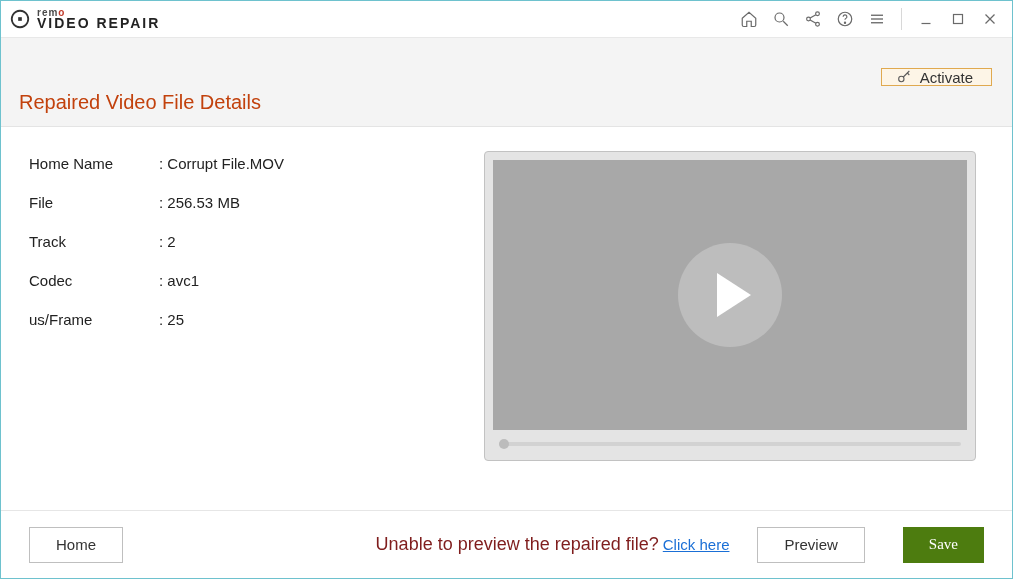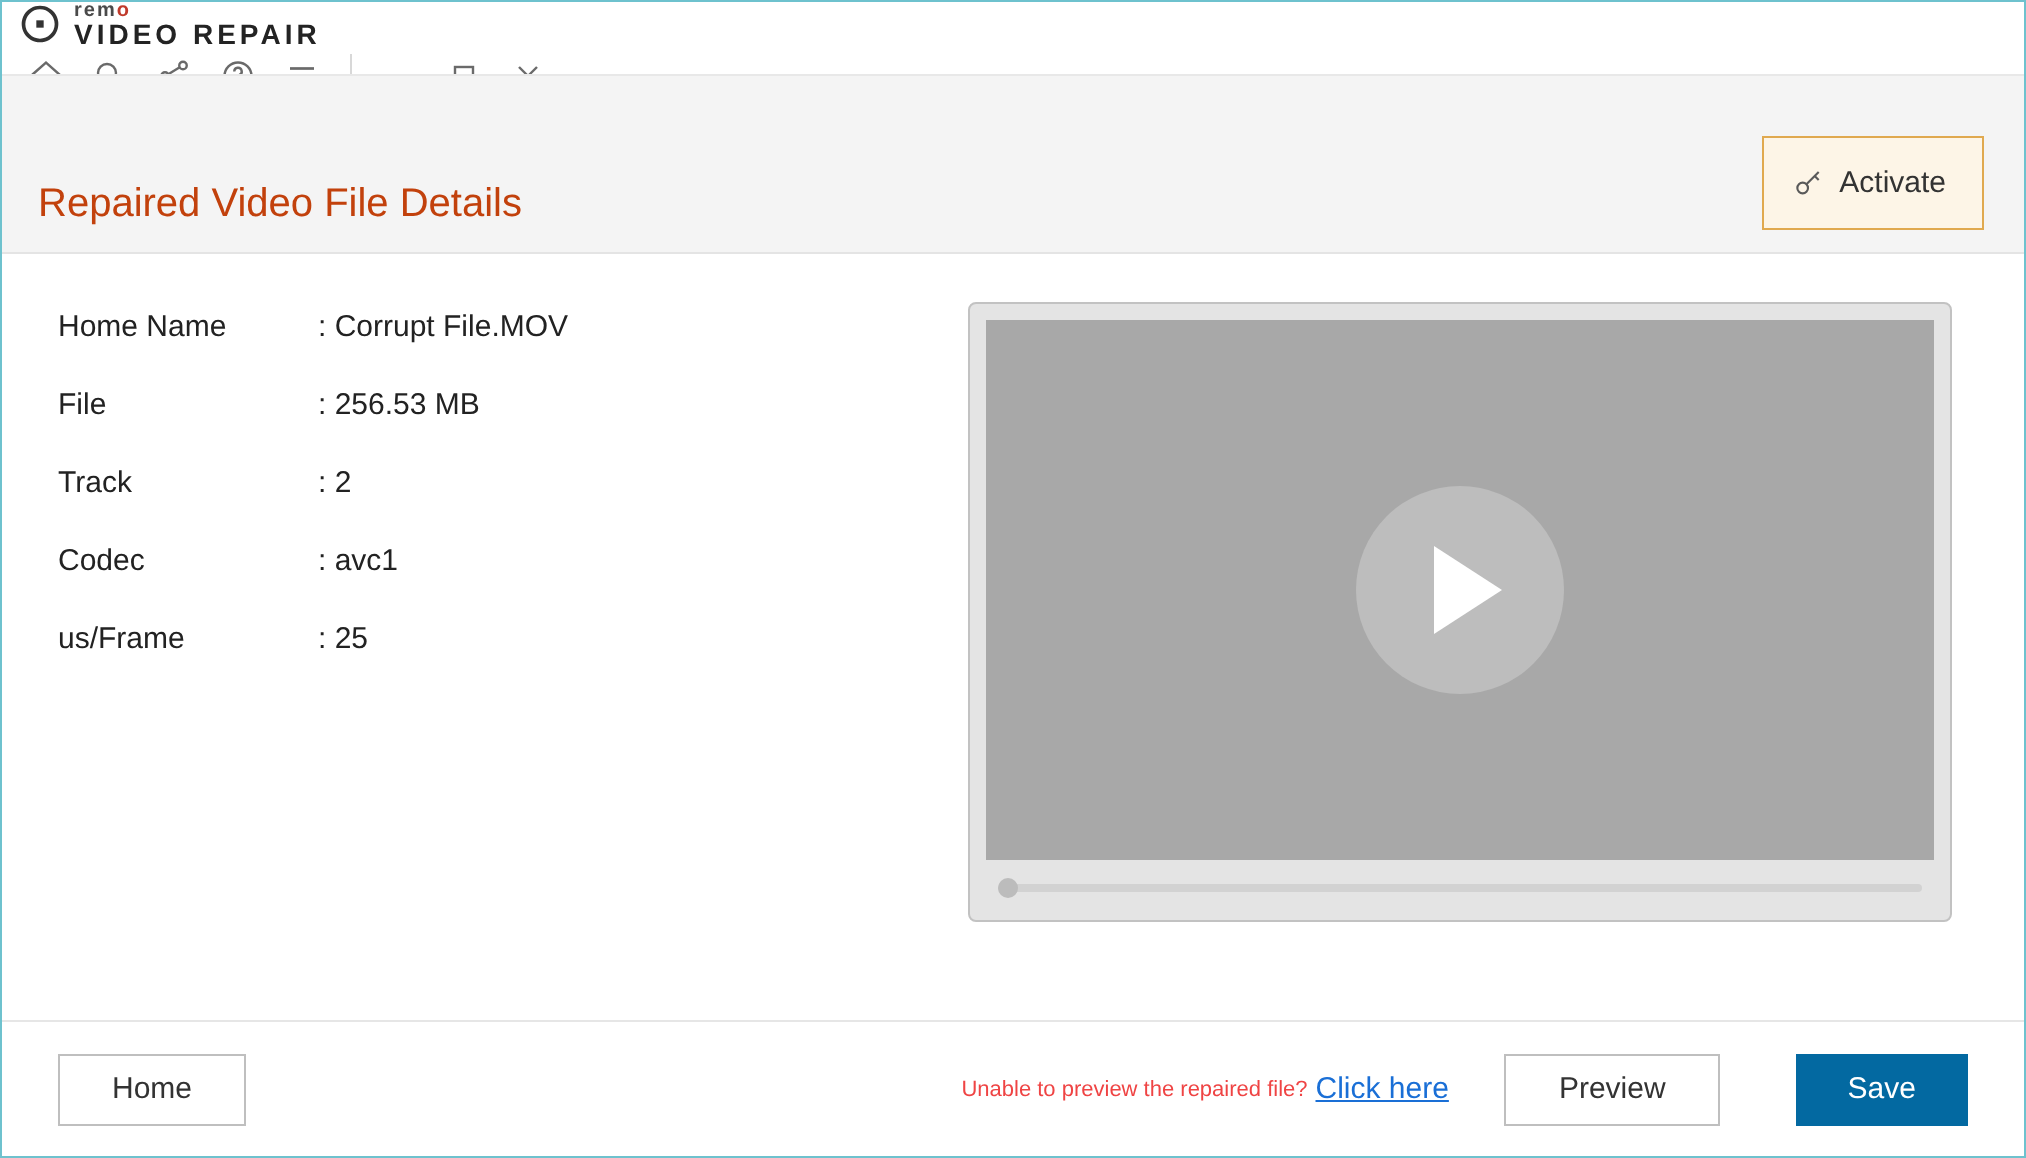--- a/index.html
+++ b/index.html
@@ -9,23 +9,23 @@
   height: 579px;
   border: 1px solid #6ec2ce;
   background: #fff;
   display: flex;
   flex-direction: column;
   overflow: hidden;
 }
 .titlebar {
   height: 36px;
   display: flex;
+  align-items: center;
   padding: 0 8px;
   background: #fff;
-  flex-direction: column;
 }
 .logo {
   display: flex;
   align-items: center;
   gap: 6px;
 }
 .logo-text {
   font-family: "Arial Black", Arial, sans-serif;
   font-size: 14px;
   letter-spacing: 2px;
@@ -61,21 +61,21 @@
   left: 18px;
   bottom: 12px;
   font-size: 20px;
   font-weight: 400;
   color: #c2410c;
 }
 .activate-btn {
   position: absolute;
   right: 20px;
   top: 30px;
-  height: 47px;
+  height: 18px;
   padding: 0 18px 0 14px;
   border: 1px solid #e0a94f;
   background: #fdf5e7;
   color: #333;
   font-size: 15px;
   display: flex;
   align-items: center;
   gap: 8px;
   cursor: pointer;
 }
@@ -153,24 +153,24 @@
   padding: 0 28px;
 }
 .btn {
   height: 36px;
   padding: 0 26px;
   font-size: 15px;
   cursor: pointer;
   display: flex; align-items: center;
 }
 .btn-outline { border: 1px solid #bfbfbf; background: #fff; color: #333; }
-.btn-primary { border: none; background: #0369a1; color: #fff; }
+.btn-primary { border: none; background: #4d7c0f; color: #fff; font-family: Liberation Serif, serif; }
 .footer-spacer { flex: 1; }
 .footer-msg {
-  font-size: 11px; color: #ef4444;
+  font-size: 18px; color: #7f1d1d;
 }
 .footer-link {
   color: #1a6fd6;
   text-decoration: underline;
   font-size: 15px;
   margin-left: 4px;
   cursor: pointer;
 }
 .footer-actions { display: flex; gap: 38px; margin-left: 28px; }
 .footer-center { display:flex; align-items:center; }

